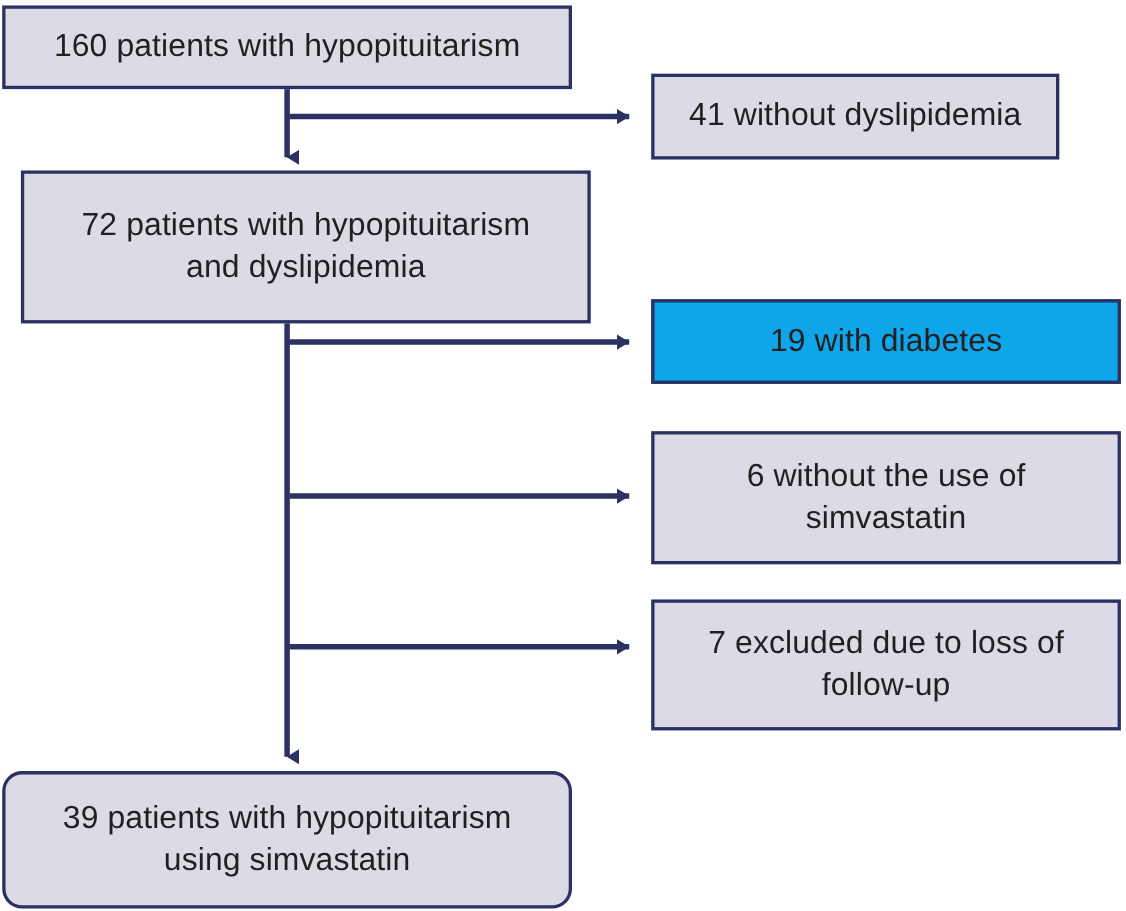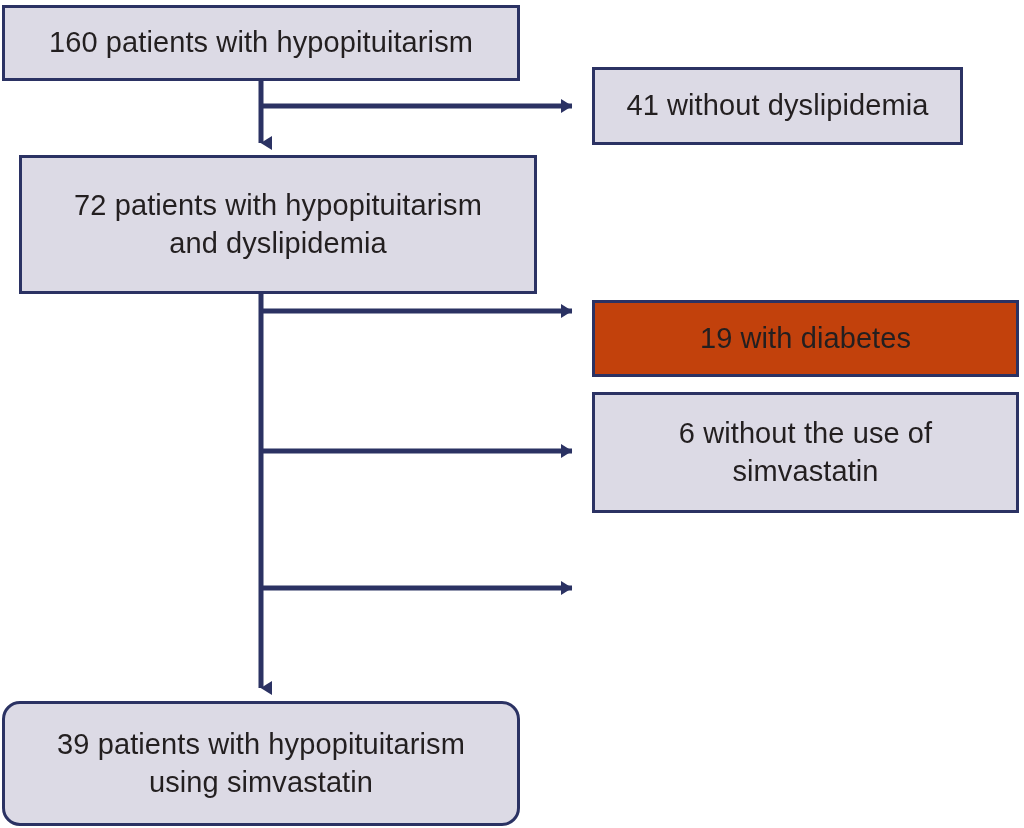--- a/index.html
+++ b/index.html
@@ -93,23 +93,27 @@
 
   <div class="node" id="node-final" style="background: rgb(220, 218, 229); border-color: rgb(43, 50, 99); color: rgb(35, 31, 32); border-radius: 18px;">
     <span class="node-label">39 patients with hypopituitarism
 using simvastatin</span>
   </div>
 
   <div class="node" id="node-excl-0" style="background: rgb(220, 218, 229); border-color: rgb(43, 50, 99); color: rgb(35, 31, 32);">
     <span class="node-label">41 without dyslipidemia</span>
   </div>
 
-  <div class="node" id="node-excl-1" style="background: #c2410c; border-color: rgb(43, 50, 99); color: rgb(35, 31, 32); margin-top: 28px;">
+  <div class="node" id="node-excl-1" style="background: #0ea5e9; border-color: rgb(43, 50, 99); color: rgb(35, 31, 32);">
     <span class="node-label">19 with diabetes</span>
   </div>
 
   <div class="node" id="node-excl-2" style="background: rgb(220, 218, 229); border-color: rgb(43, 50, 99); color: rgb(35, 31, 32);">
     <span class="node-label">6 without the use of
 simvastatin</span>
   </div>
 
+  <div class="node" id="node-excl-3" style="background: rgb(220, 218, 229); border-color: rgb(43, 50, 99); color: rgb(35, 31, 32);">
+    <span class="node-label">7 excluded due to loss of
+follow-up</span>
+  </div>
 
 </div>
 
 </body></html>

